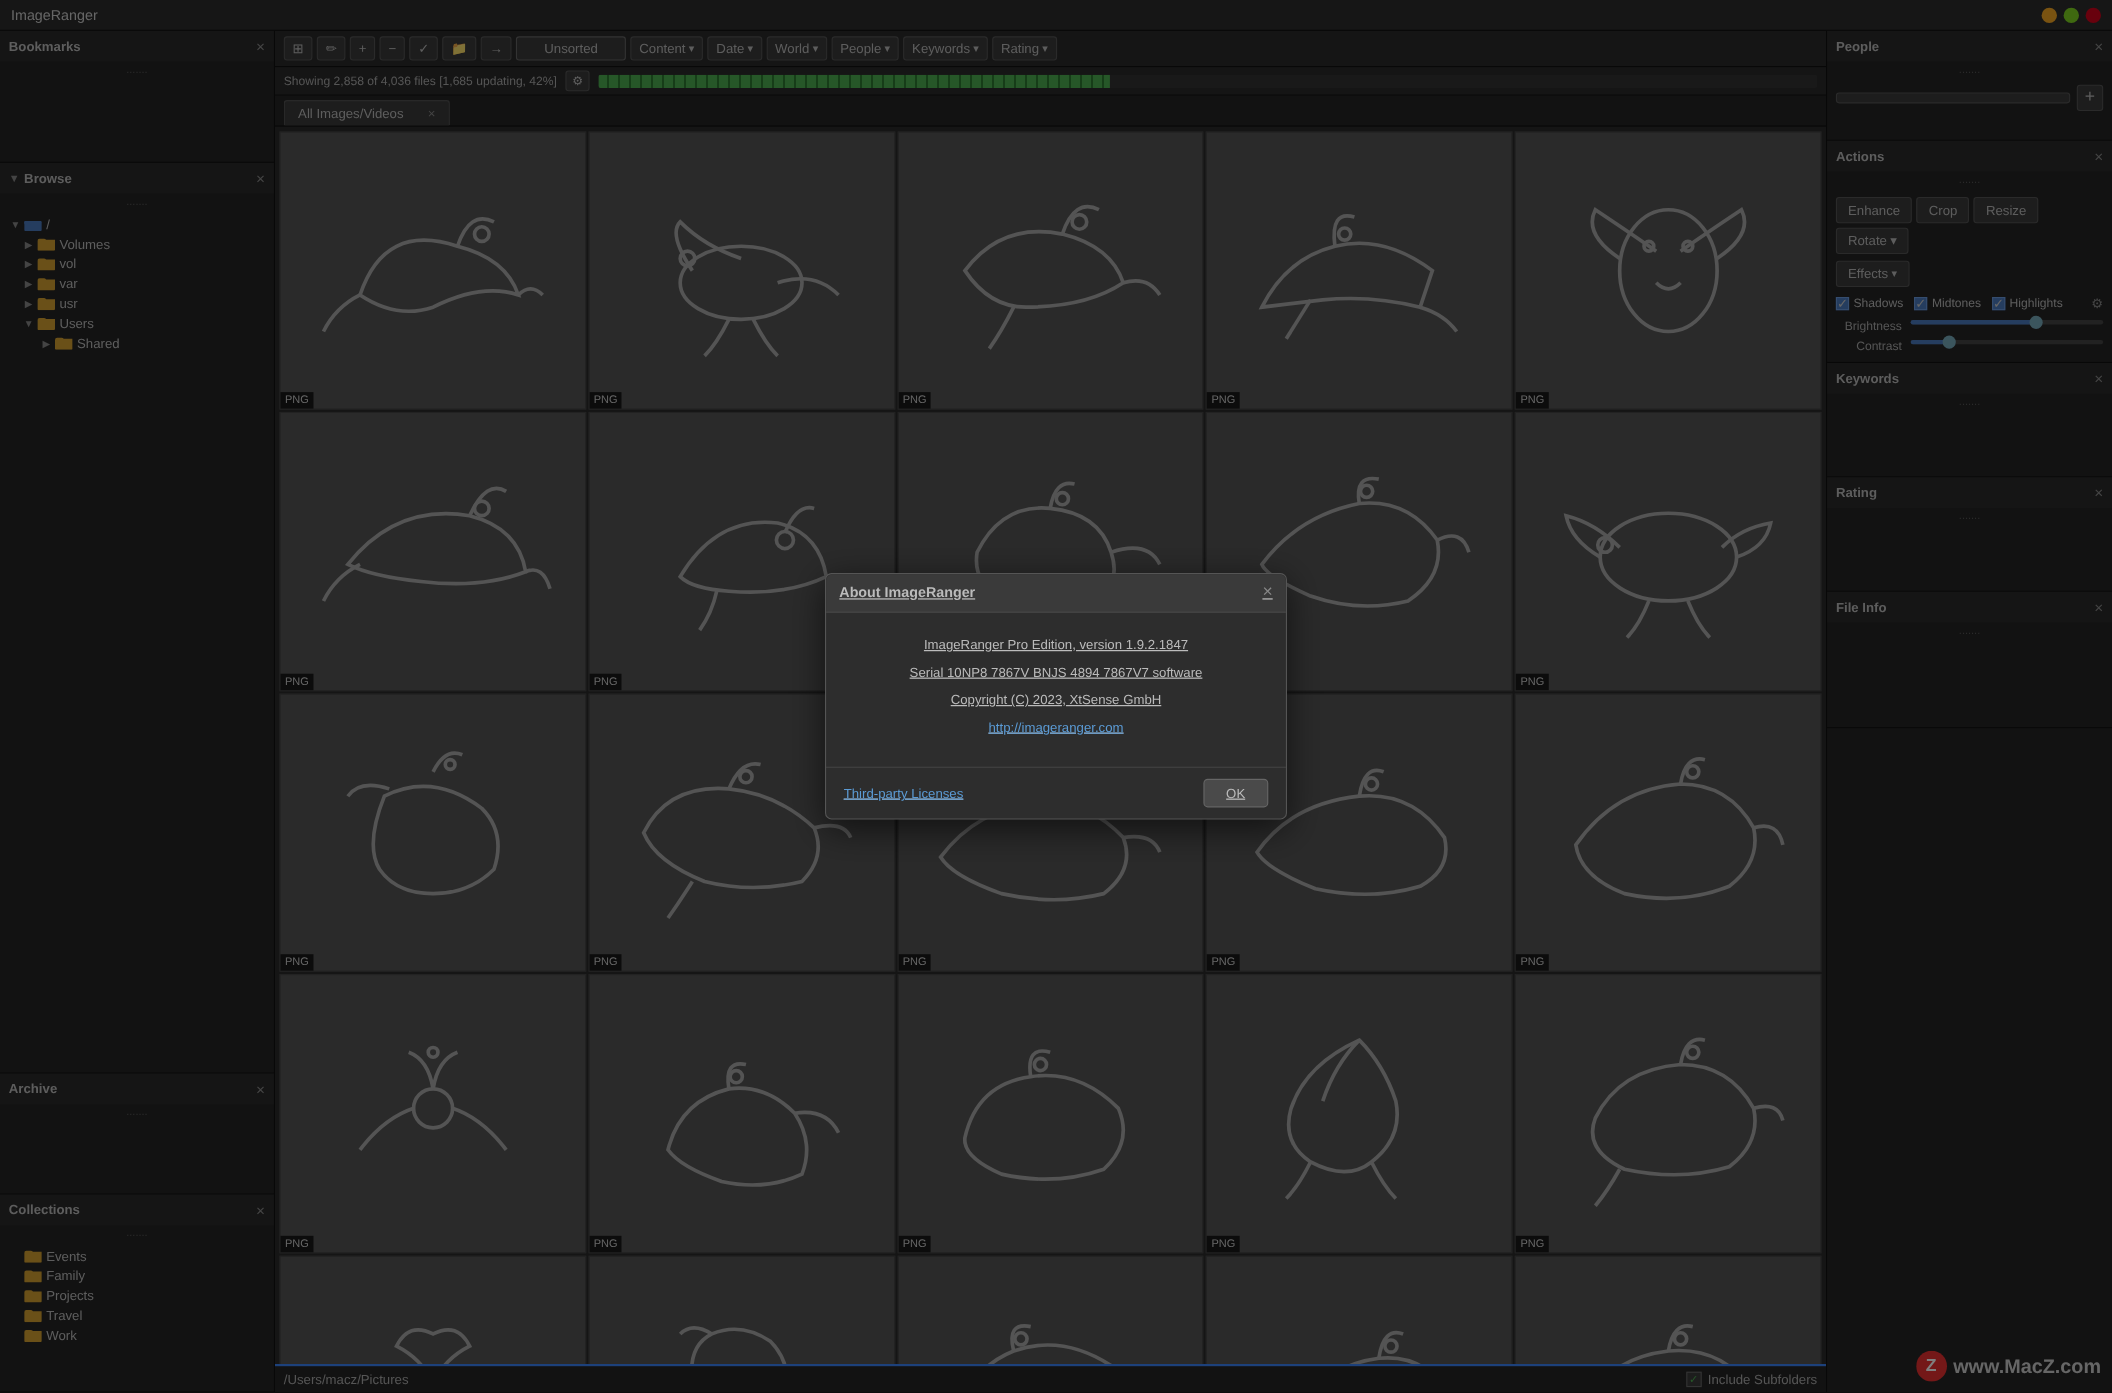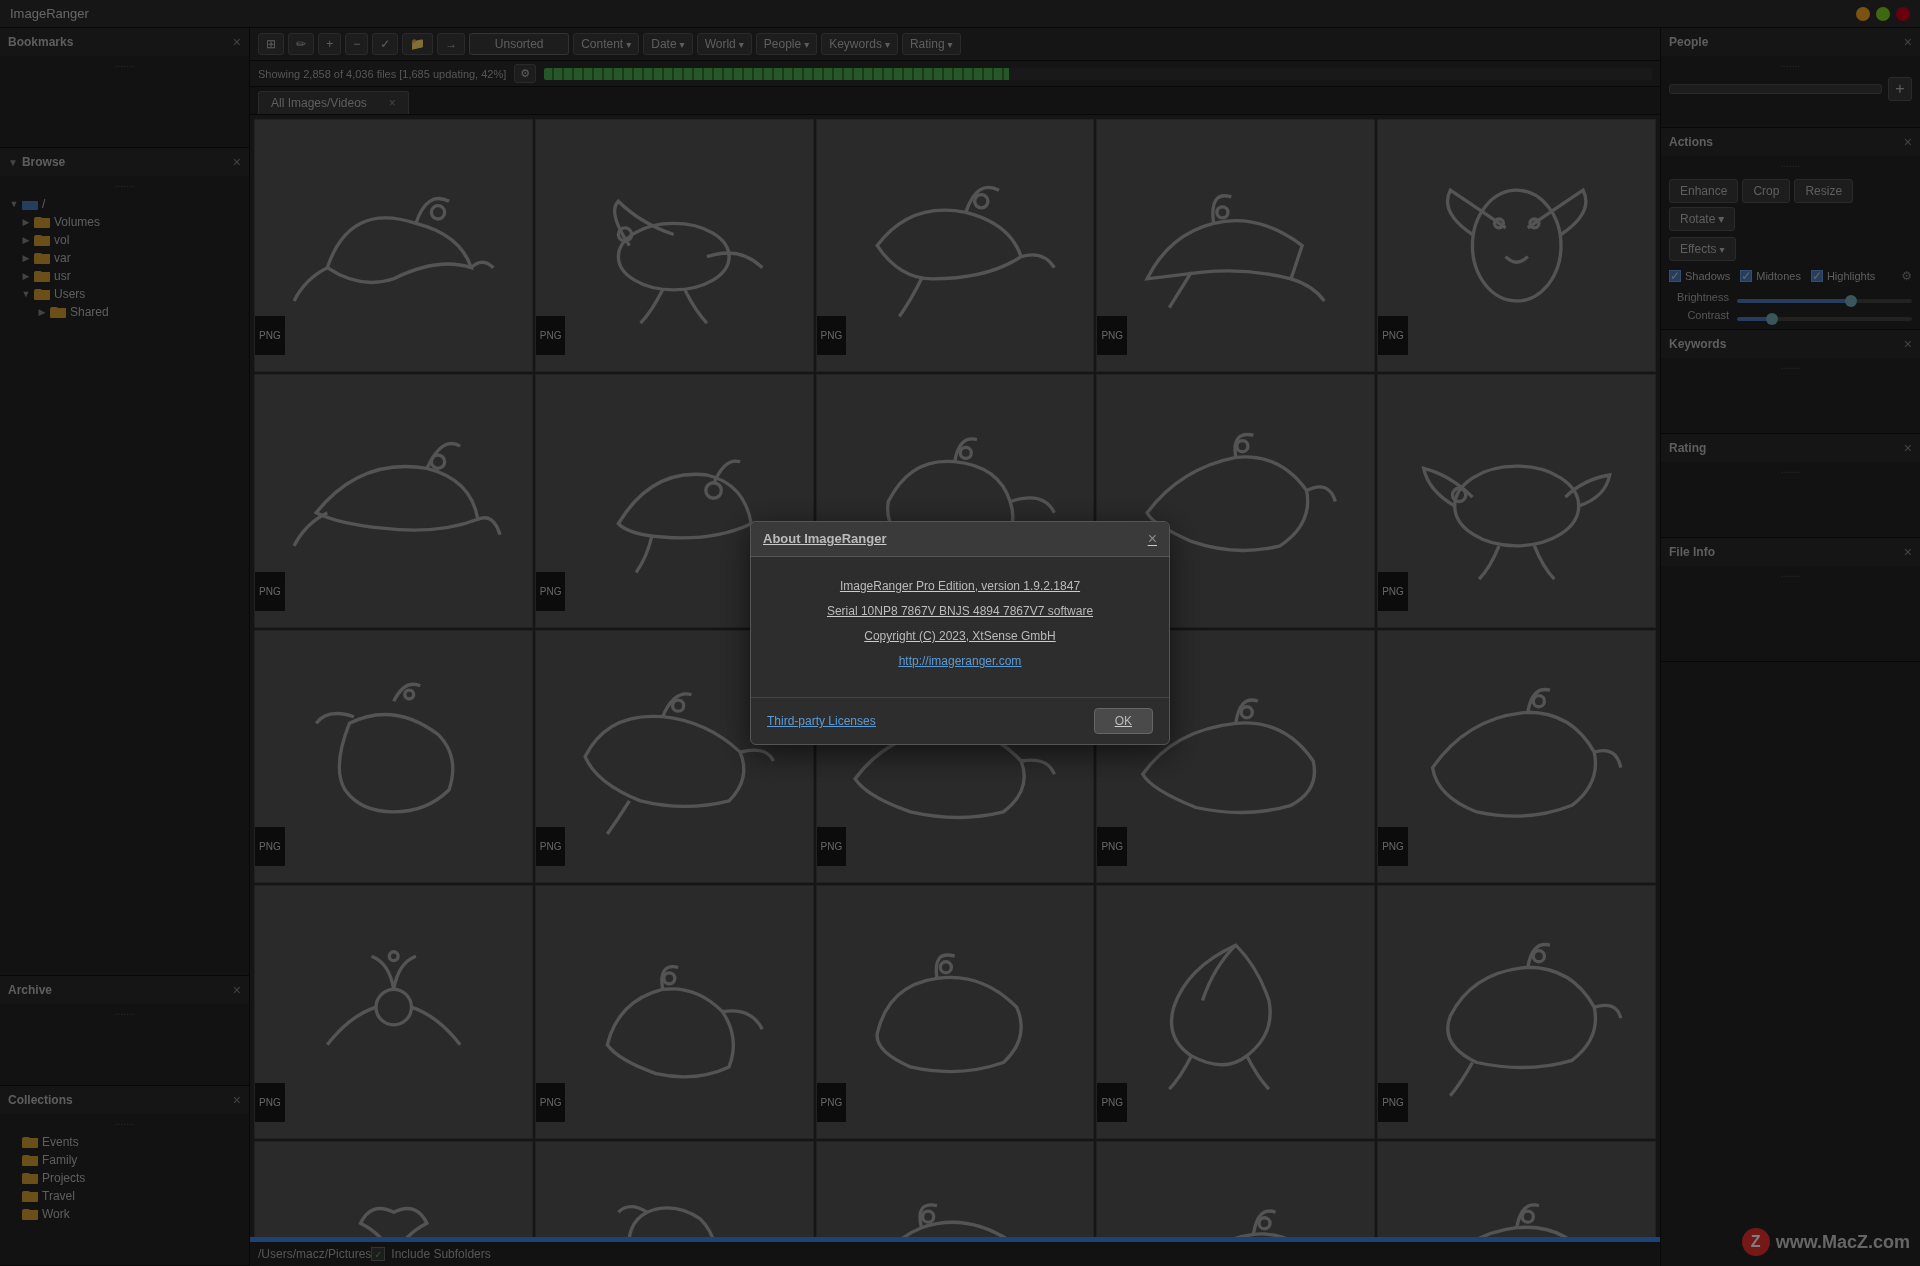--- a/index.html
+++ b/index.html
@@ -328,33 +328,34 @@
     .grid-img svg {
       width: 80%;
       height: 80%;
       opacity: 0.7;
     }
 
     .grid-label {
       background: rgba(0,0,0,0.7);
       color: #ccc;
       font-size: 10px;
-      padding: 14px 4px;
+      padding: 2px 4px;
       position: absolute;
-      bottom: 16px;
+      bottom: 0;
       left: 0;
     }
 
     
     .path-bar {
       background: #252525;
-      border-top: 5px solid #3b82f6;
+      border-top: 2px solid #3b82f6;
       padding: 5px 8px;
       display: flex;
       align-items: center;
+      justify-content: space-between;
       flex-shrink: 0;
     }
     .path-text {
       color: #aaa;
       font-size: 12px;
     }
     .include-subfolders {
       display: flex;
       align-items: center;
       gap: 6px;
@@ -485,21 +486,21 @@
       justify-content: center;
       flex-shrink: 0;
     }
     .adj-label {
       color: #bbb;
       font-size: 11px;
     }
 
     .slider-row {
       display: flex;
-      align-items: flex-end;
+      align-items: flex-start;
       gap: 8px;
     }
     .slider-label {
       color: #aaa;
       font-size: 11px;
       width: 60px;
       text-align: right;
     }
     .slider-track {
       flex: 1;

